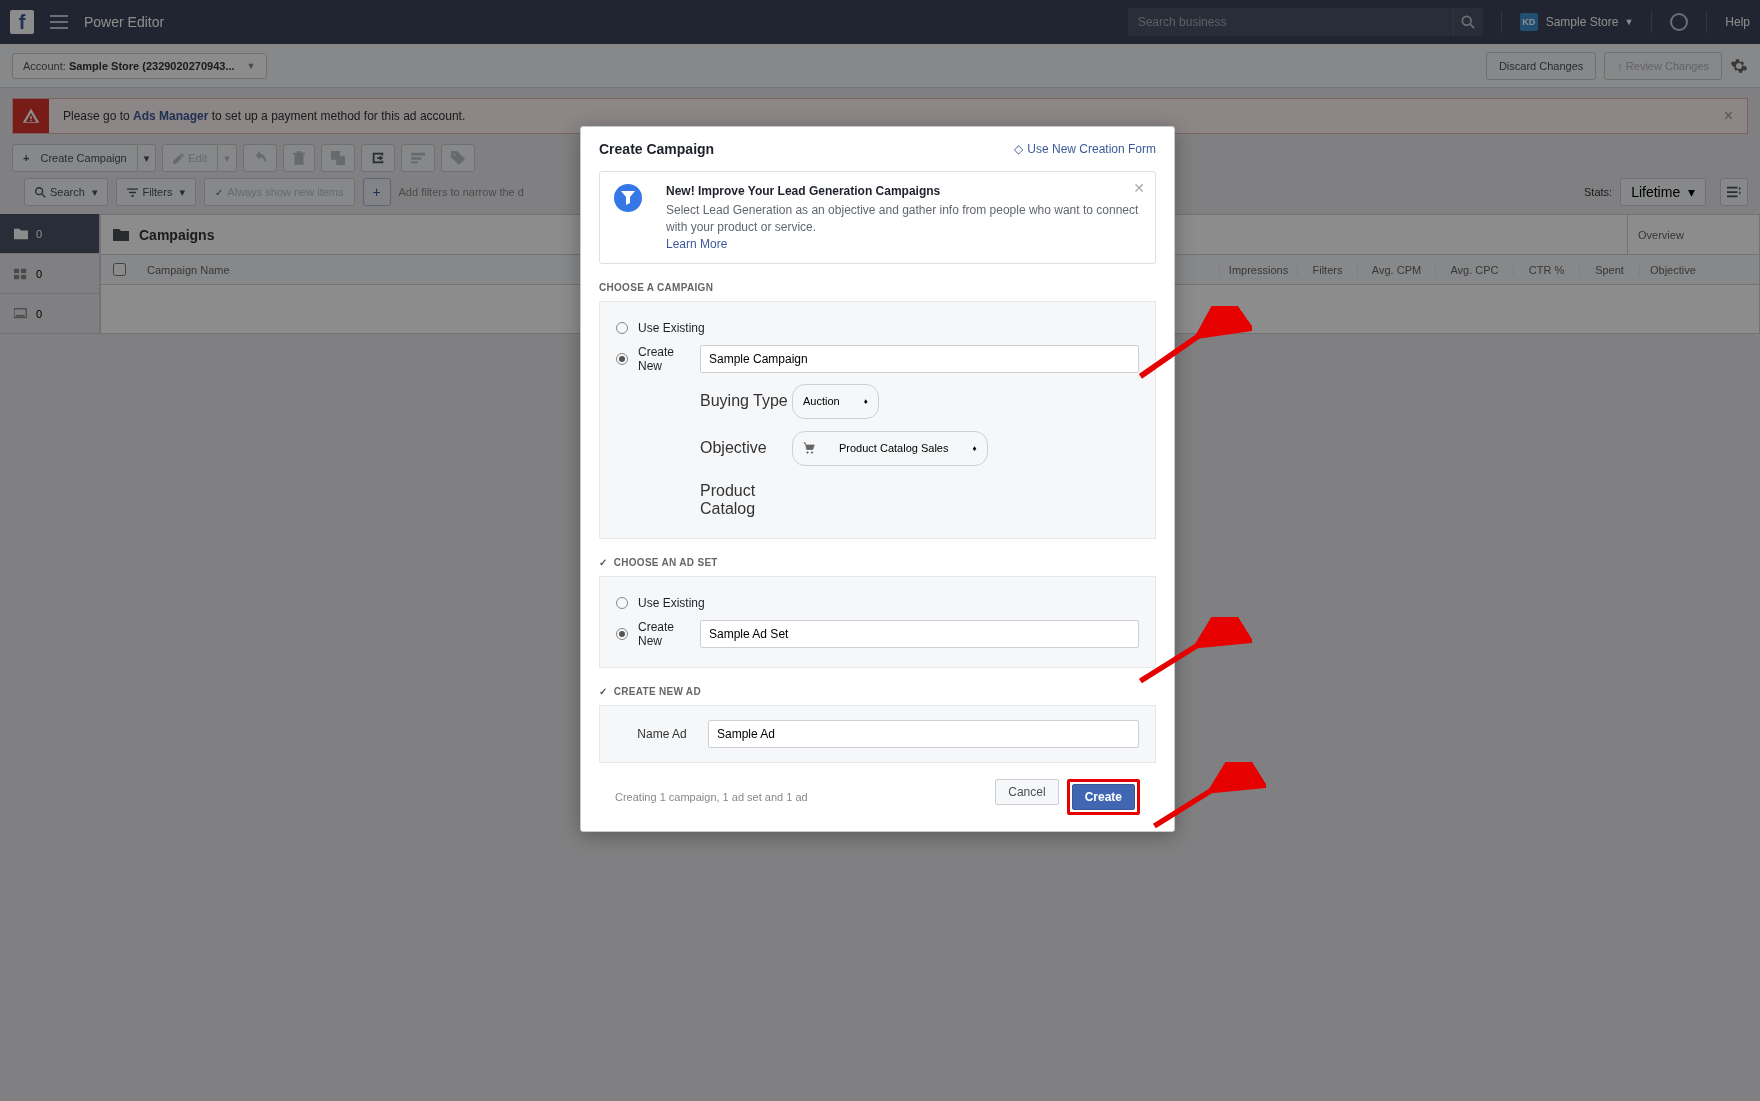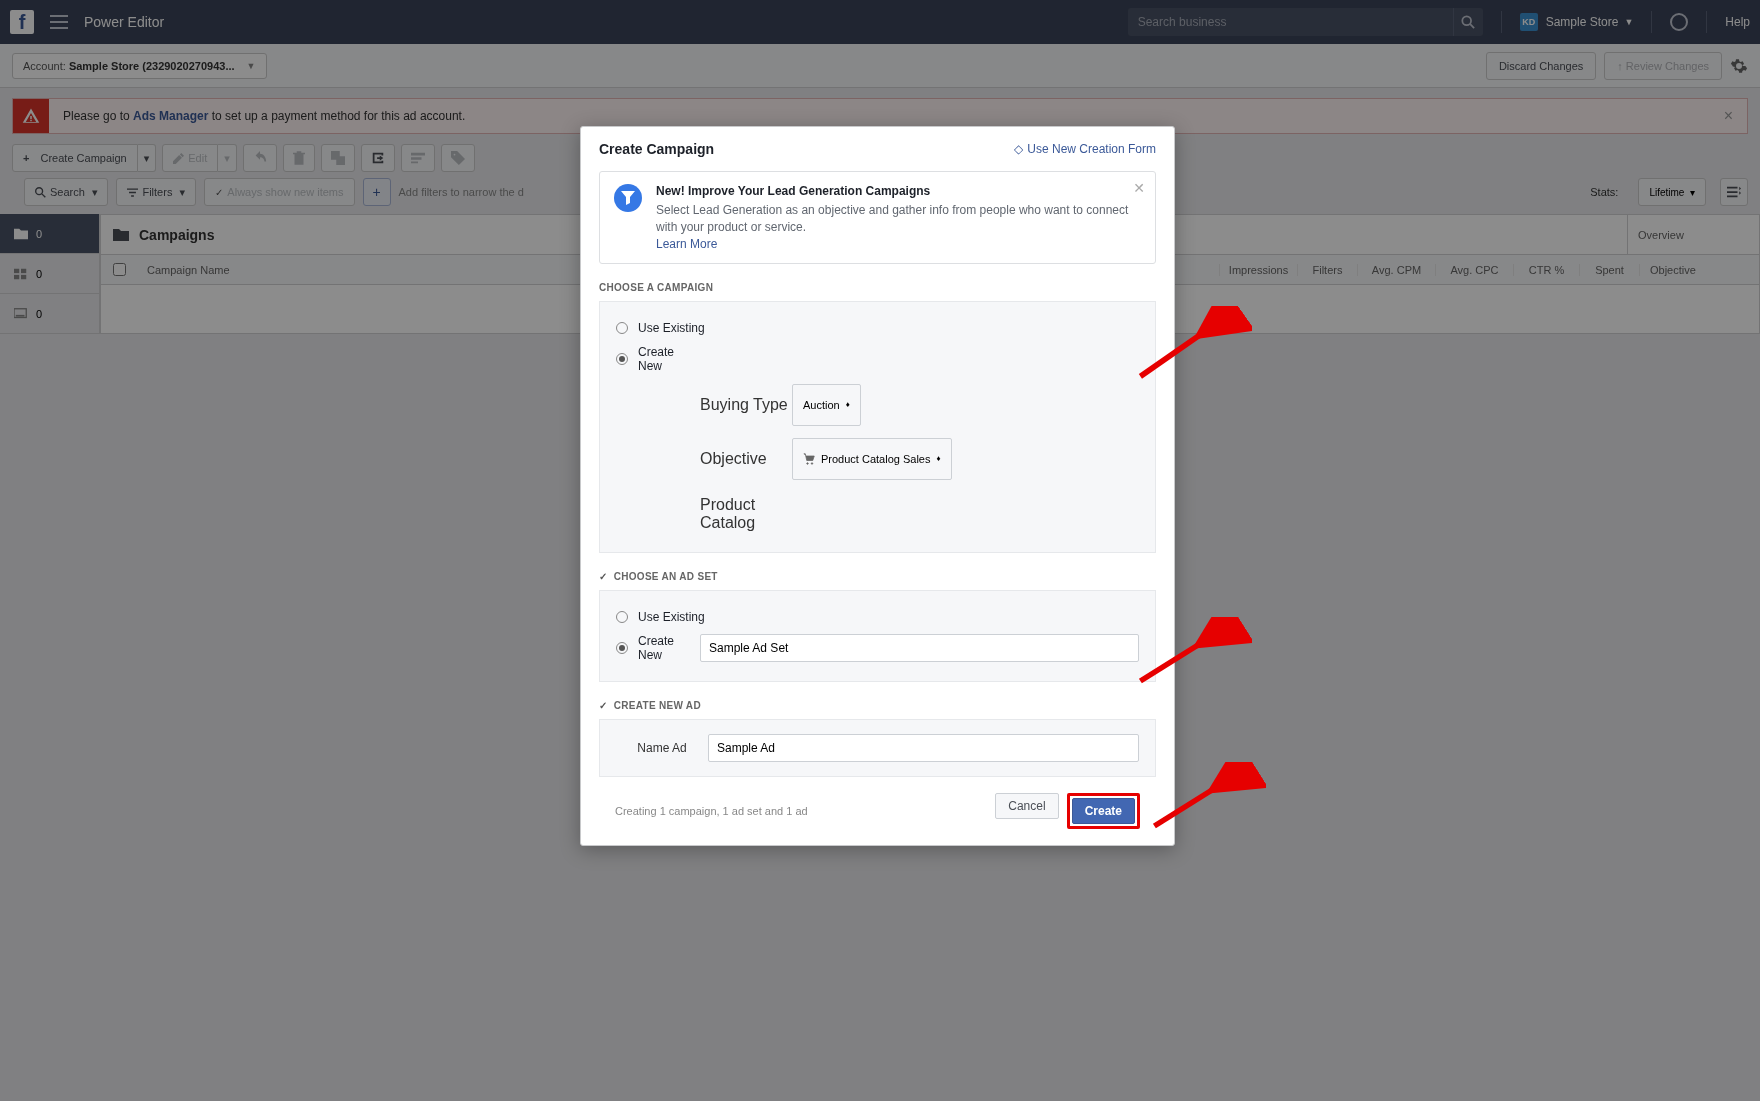--- a/index.html
+++ b/index.html
@@ -42,21 +42,21 @@
 .btn-tool { background:#f6f7f9; border:1px solid #ccc; border-radius:3px; height:28px; padding:0 10px; font-size:11px; color:#4b4f56; cursor:pointer; display:flex; align-items:center; gap:4px; }
 .btn-tool.icon-only { padding:0 9px; }
 .btn-tool.caret-part { border-top-left-radius:0; border-bottom-left-radius:0; border-left:none; padding:0 6px;}
 .btn-tool.main-part { border-top-right-radius:0; border-bottom-right-radius:0; }
 .btn-tool.disabled { color:#bcc0c4; }
 
 .filter-row { display:flex; align-items:center; padding:0 12px 8px 24px; gap:8px; }
 .plus-add-filter { width:28px; height:28px; background:#edf0f7; border:1px solid #a9b7d8; border-radius:3px; display:flex; align-items:center; justify-content:center; color:#3b5998; cursor:pointer; font-size:14px; }
 .filter-placeholder { color:#888; font-size:11px; }
 .stats-label { margin-left:auto; font-size:11px; color:#333; }
-.stats-dropdown { background:#f6f7f9; border:1px solid #ccc; border-radius:3px; height:28px; padding:0 10px; font-size:10px; display:flex; align-items:center; margin-left:12px; cursor:pointer;}
+.stats-dropdown { background:#f6f7f9; border:1px solid #ccc; border-radius:3px; height:28px; padding:0 10px; font-size:14px; display:flex; align-items:center; margin-left:0; cursor:pointer;}
 .stats-settings { width:28px; height:28px; border:1px solid #ccc; border-radius:3px; margin-left:6px; display:flex; align-items:center; justify-content:center; cursor:pointer; background:#f6f7f9;}
 
 .main-layout { display:flex; }
 .left-sidebar { width:100px; background:#e9eaed; border-right:1px solid #d1d2d4; }
 .sidebar-tab { height:40px; display:flex; align-items:center; padding:0 14px; border-bottom:1px solid #d1d2d4; cursor:pointer; gap:8px; }
 .sidebar-tab.active { background:#4a5366; color:#fff; }
 .sidebar-tab .count { font-size:11px; }
 .sidebar-icon { width:14px; height:12px; }
 
 .content-area { flex:1; background:#fff; border:1px solid #d1d2d4; }
@@ -66,38 +66,38 @@
 .th-checkbox { width:36px; display:flex; justify-content:center; }
 .th-name { flex:1; padding-left:10px; }
 .th-plus { width:28px; text-align:center; border-right:1px solid #d1d2d4; border-left:1px solid #d1d2d4;}
 .th-col { width:78px; text-align:center; border-left:1px solid #e8e8e8; }
 
 .overlay { position:absolute; inset:0; background:rgba(0,0,0,0.45); z-index:10; }
 .modal { position:absolute; left:580px; top:126px; width:595px; background:#fff; border:1px solid #c8c9cb; border-radius:3px; box-shadow:0 4px 20px rgba(0,0,0,0.3); z-index:20; }
 .modal-header { display:flex; align-items:center; padding:14px 18px 10px 18px; }
 .modal-title { font-size:14px; font-weight:bold; color:#1d2129; }
 .modal-link { margin-left:auto; color:#3b5998; font-size:12px; cursor:pointer; display:flex; align-items:center; gap:4px;}
-.info-box { margin:4px 18px 0 18px; border:1px solid #dddfe2; border-radius:3px; padding:12px 14px; display:flex; gap:14px; position:relative;}
+.info-box { margin:4px 18px 0 18px; border:1px solid #dddfe2; border-radius:3px; padding:12px 14px; display:flex; gap:24px; position:relative;}
 .info-icon { width:28px; height:28px; background:#3578e5; border-radius:50%; display:flex; align-items:center; justify-content:center; flex-shrink:0;}
 .info-close { position:absolute; top:8px; right:10px; color:#aaa; cursor:pointer; font-size:14px;}
 .info-title { font-weight:bold; font-size:12px; color:#1d2129; margin-bottom:4px; }
 .info-desc { font-size:12px; color:#616770; line-height:1.4; margin-bottom:1px;}
 .info-learn { color:#3b5998; font-size:12px; cursor:pointer; }
 
 .section-label { font-size:10px; font-weight:bold; color:#666; letter-spacing:0.3px; padding:18px 18px 8px 18px; display:flex; align-items:center; gap:6px;}
 .section-box { background:#f6f7f9; border:1px solid #e6e8eb; margin:0 18px; padding:14px 16px;}
 .radio-row { display:flex; align-items:center; padding:5px 0; }
 .radio-circle { width:12px; height:12px; border:1px solid #888; border-radius:50%; margin-right:10px; cursor:pointer; display:flex; align-items:center; justify-content:center;}
 .radio-circle.checked::after { content:""; width:6px; height:6px; background:#555; border-radius:50%;}
 .radio-label { font-size:12px; color:#1d2129; cursor:pointer;}
 .text-input { flex:1; margin-left: 0; }
 .text-field { width:100%; height:28px; border:1px solid #ccd0d5; border-radius:2px; padding:0 8px; font-size:12px; background:#fff;}
 .form-row { display:flex; align-items:center; padding:6px 0;}
 .form-label { width:92px; font-size:16px; color:#333; }
-.select-btn { background:#f6f7f9; border:1px solid #ccd0d5; border-radius:2px; height:42px; padding:0 10px; font-size:11px; display:flex; align-items:center; gap:6px; cursor:pointer;}
+.select-btn { background:#f6f7f9; border:1px solid #ccd0d5; border-radius:13px; height:35px; padding:0 10px; font-size:11px; display:flex; align-items:center; gap:24px; cursor:pointer;}
 .prod-cat-text { font-size:11px; color:#333; line-height:1.4; }
 .prod-cat-text a { color:#3b5998; }
 .insta-note { font-size:11px; color:#888; display:flex; align-items:center; gap:6px; padding:6px 0 0 0;}
 .insta-icon { width:14px; height:14px; border:1.5px solid #aaa; border-radius:4px; position:relative;}
 .insta-icon::after { content:""; position:absolute; width:6px; height:6px; border:1.5px solid #aaa; border-radius:50%; top:2.5px; left:2.5px;}
 
 .name-ad-row { display:flex; align-items:center; }
 .name-ad-label { width:92px; text-align:center; font-size:12px; color:#333; }
 
 .modal-footer { display:flex; align-items:center; padding:16px 34px; }
@@ -329,20 +329,21 @@
 
   <div class="section-label">CHOOSE A CAMPAIGN</div>
   <div class="section-box">
     <div class="radio-row">
       <span class="radio-circle"></span>
       <span class="radio-label">Use Existing</span>
     </div>
     <div class="radio-row" style="align-items:center;">
       <span class="radio-circle checked"></span>
       <span class="radio-label" style="width:62px">Create New</span>
+      <div class="text-input"><input class="text-field" value="Sample Campaign" style=""></div>
     </div>
     <div class="indented-form">
       <div class="form-row">
         <span class="form-label">Buying Type</span>
         <div class="select-btn">
           <span>Auction</span>
             <span style="font-size:8px">♦</span>
         </div>
       </div>
       <div class="form-row">

